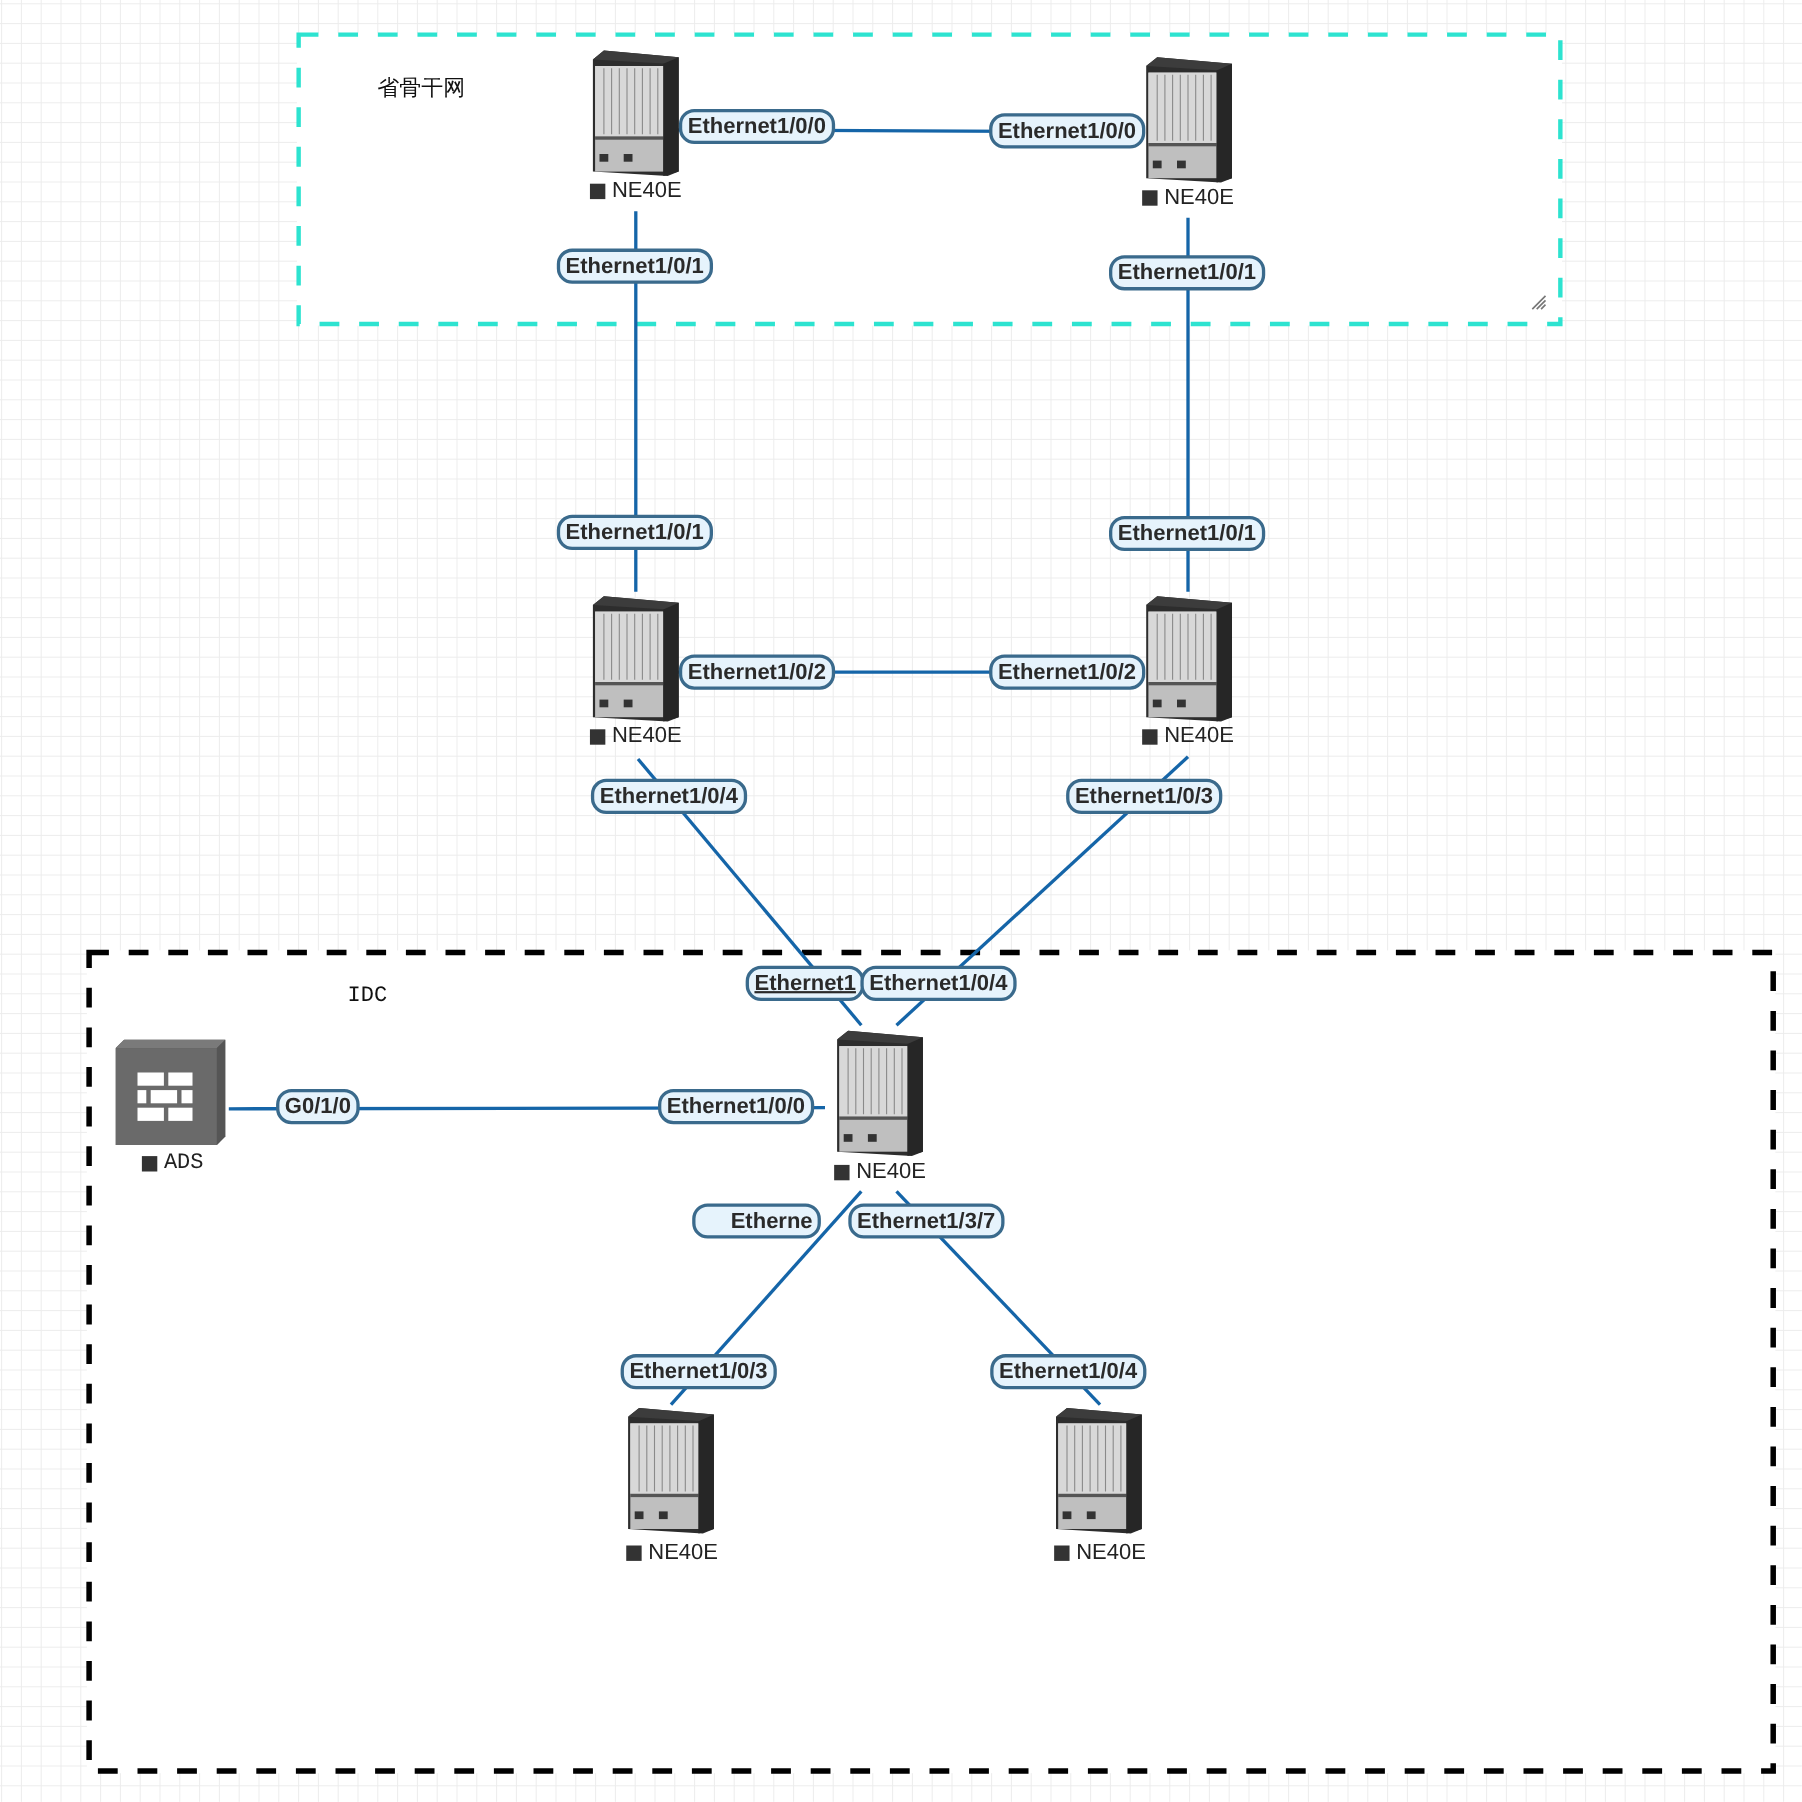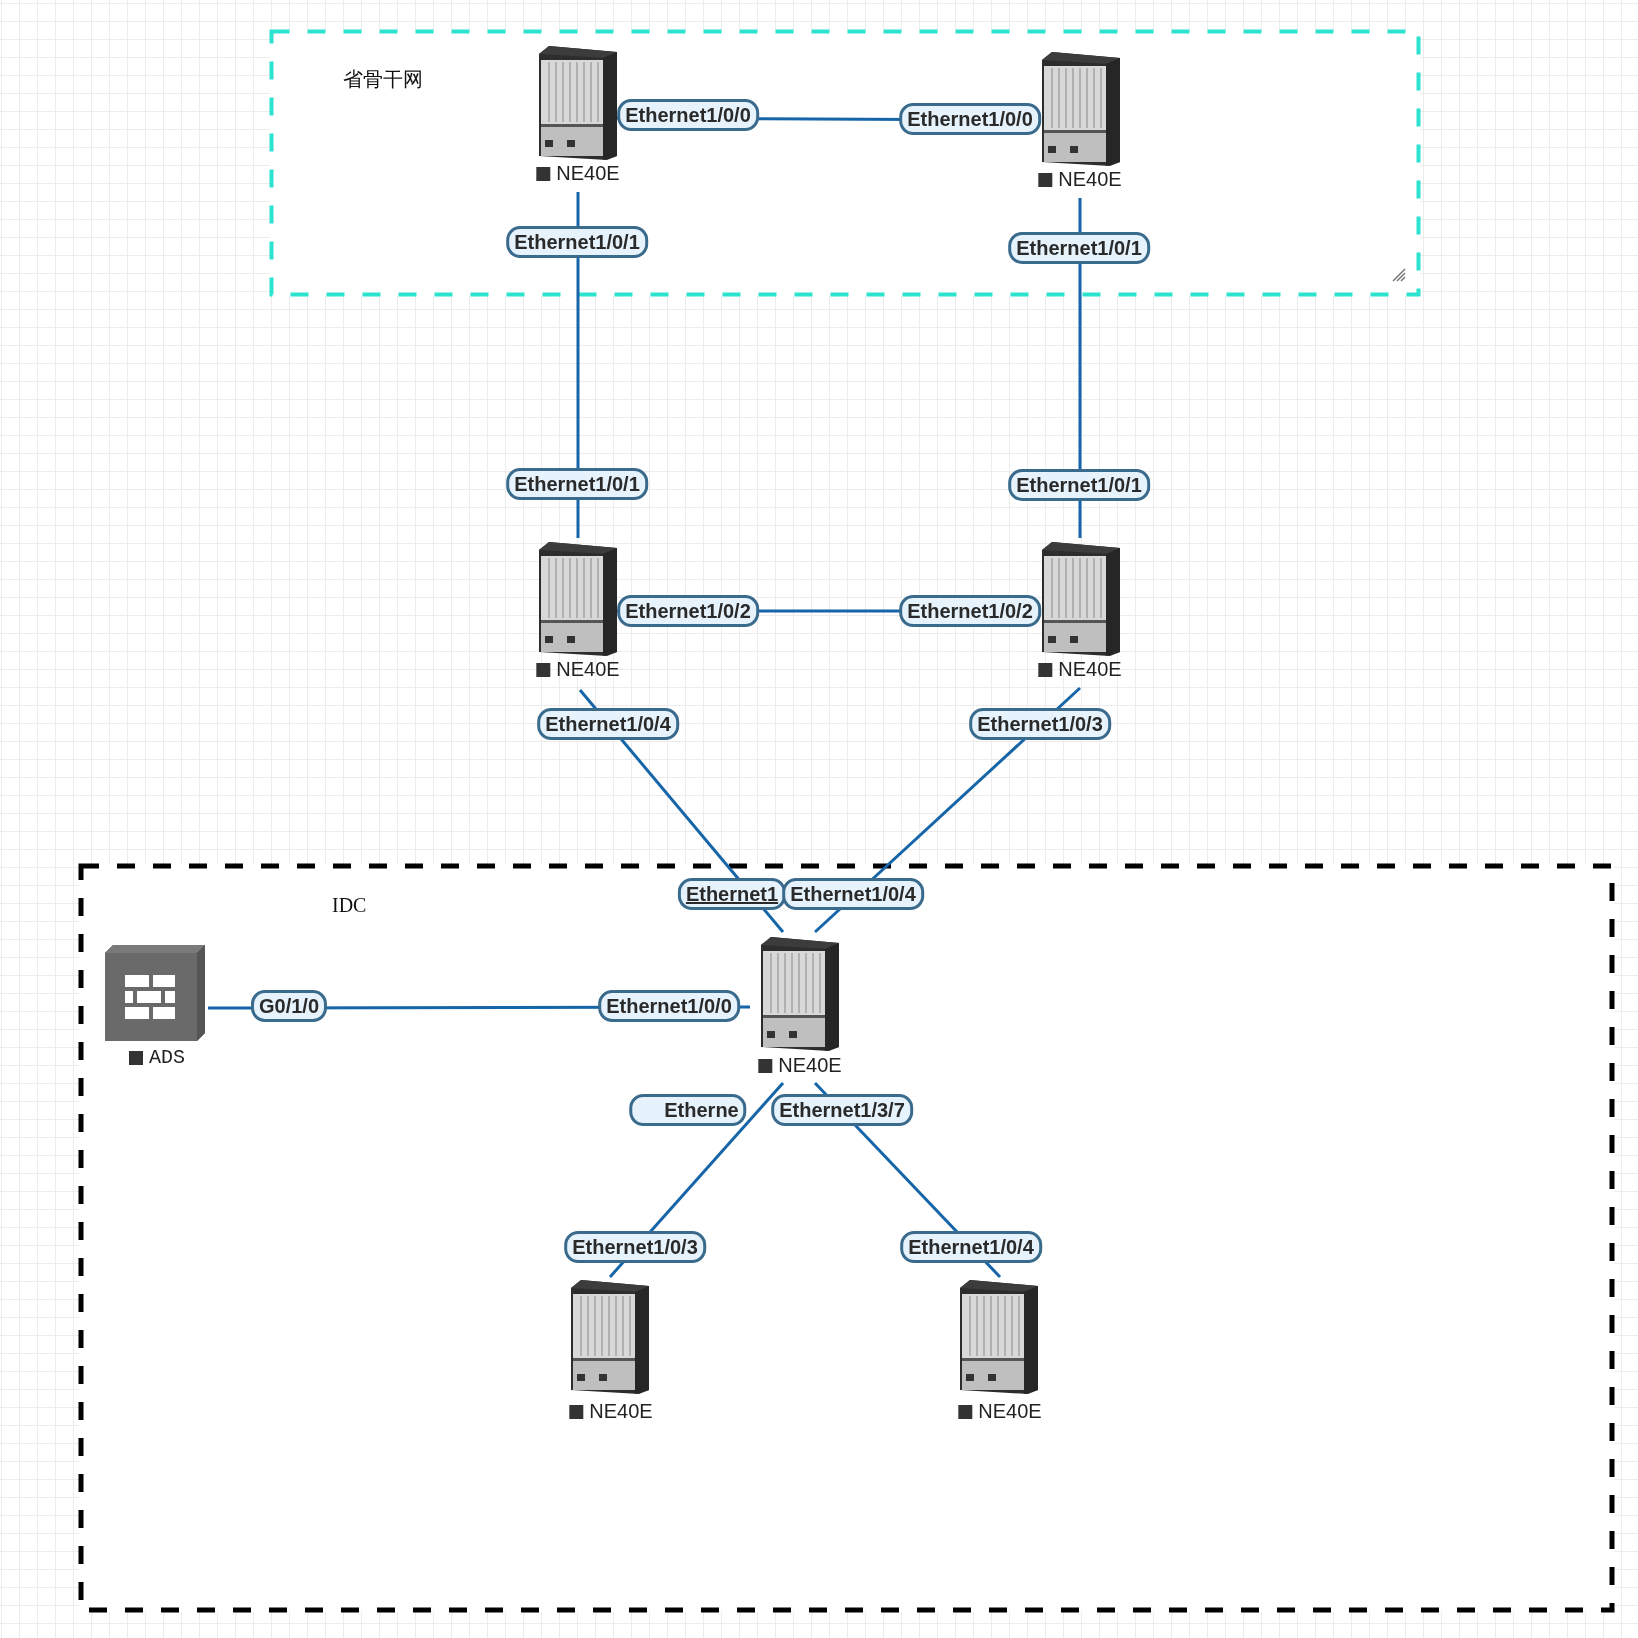--- a/index.html
+++ b/index.html
@@ -10,21 +10,21 @@
       linear-gradient(to right, #ececec 1px, transparent 1px),
       linear-gradient(to bottom, #ececec 1px, transparent 1px);
     background-size:18px 18px;
     background-position:1px 3px;
     font-family:"Liberation Sans", sans-serif;
   }
   #canvas { position:absolute; left:0; top:0; width:1638px; height:1638px; }
   .zone { position:absolute; box-sizing:border-box; background:#ffffff; }
   .zone svg { position:absolute; left:0; top:0; width:100%; height:100%; overflow:visible; }
   .zone-title {
-    position:absolute; font-family:Liberation Serif, serif; font-size:20px; color:#111;
+    position:absolute; font-family:Liberation Mono, monospace; font-size:20px; color:#111;
     white-space:nowrap;
   }
   .device { position:absolute; }
   .device-label {
     position:absolute; font-family:"Liberation Sans", sans-serif; font-size:20px; color:#222;
     white-space:nowrap; display:flex; align-items:center; gap:6px; transform:translateX(-50%);
   }
   .device-label .sq { width:14px; height:14px; background:#333; display:inline-block; }
   .port {
     position:absolute; transform:translate(-50%,-50%);
@@ -50,21 +50,21 @@
     <svg class="resize-grip" style="left:1122px;top:238px;width:14px;height:14px;" viewBox="0 0 14 14">
       <path d="M13 1 L1 13 M13 5 L5 13 M13 9 L9 13" stroke="#777" stroke-width="1.5"></path>
     </svg>
   </div>
 
 
   <div class="zone" style="left:79px;top:864px;width:1535px;height:748px;">
     <svg>
         <rect x="2" y="2" width="1531" height="744" fill="none" stroke="#000" stroke-width="5" stroke-dasharray="18 18"></rect>
       </svg>
-    <span class="zone-title" style="left:253px;top:30px;">IDC</span>
+    <span class="zone-title" style="left:237px;top:30px;">IDC</span>
   </div>
 
   <svg id="links">
     <g stroke="#1565a8" stroke-width="3" fill="none">
       <line x1="610" y1="118" x2="1040" y2="120"></line>
       <line x1="578" y1="192" x2="578" y2="538"></line>
       <line x1="1080" y1="198" x2="1080" y2="538"></line>
       <line x1="615" y1="611" x2="1040" y2="611"></line>
       <line x1="580" y1="690" x2="783" y2="932"></line>
       <line x1="1080" y1="688" x2="815" y2="932"></line>

